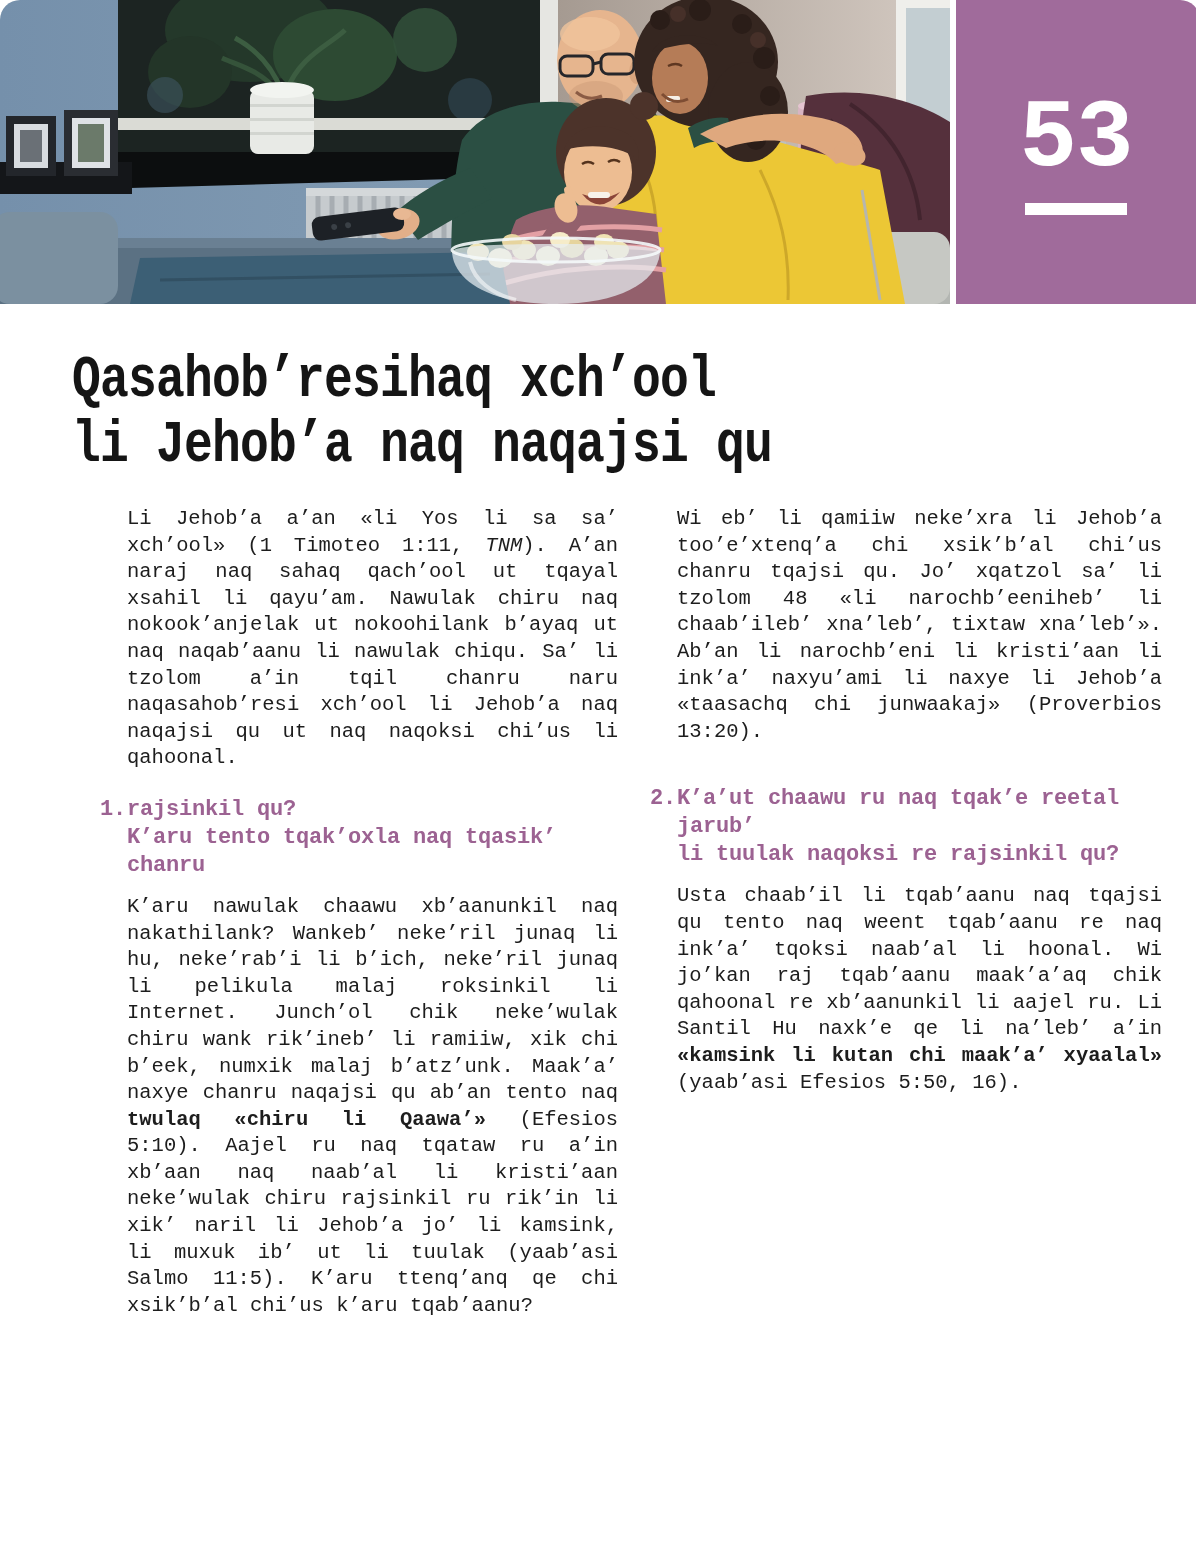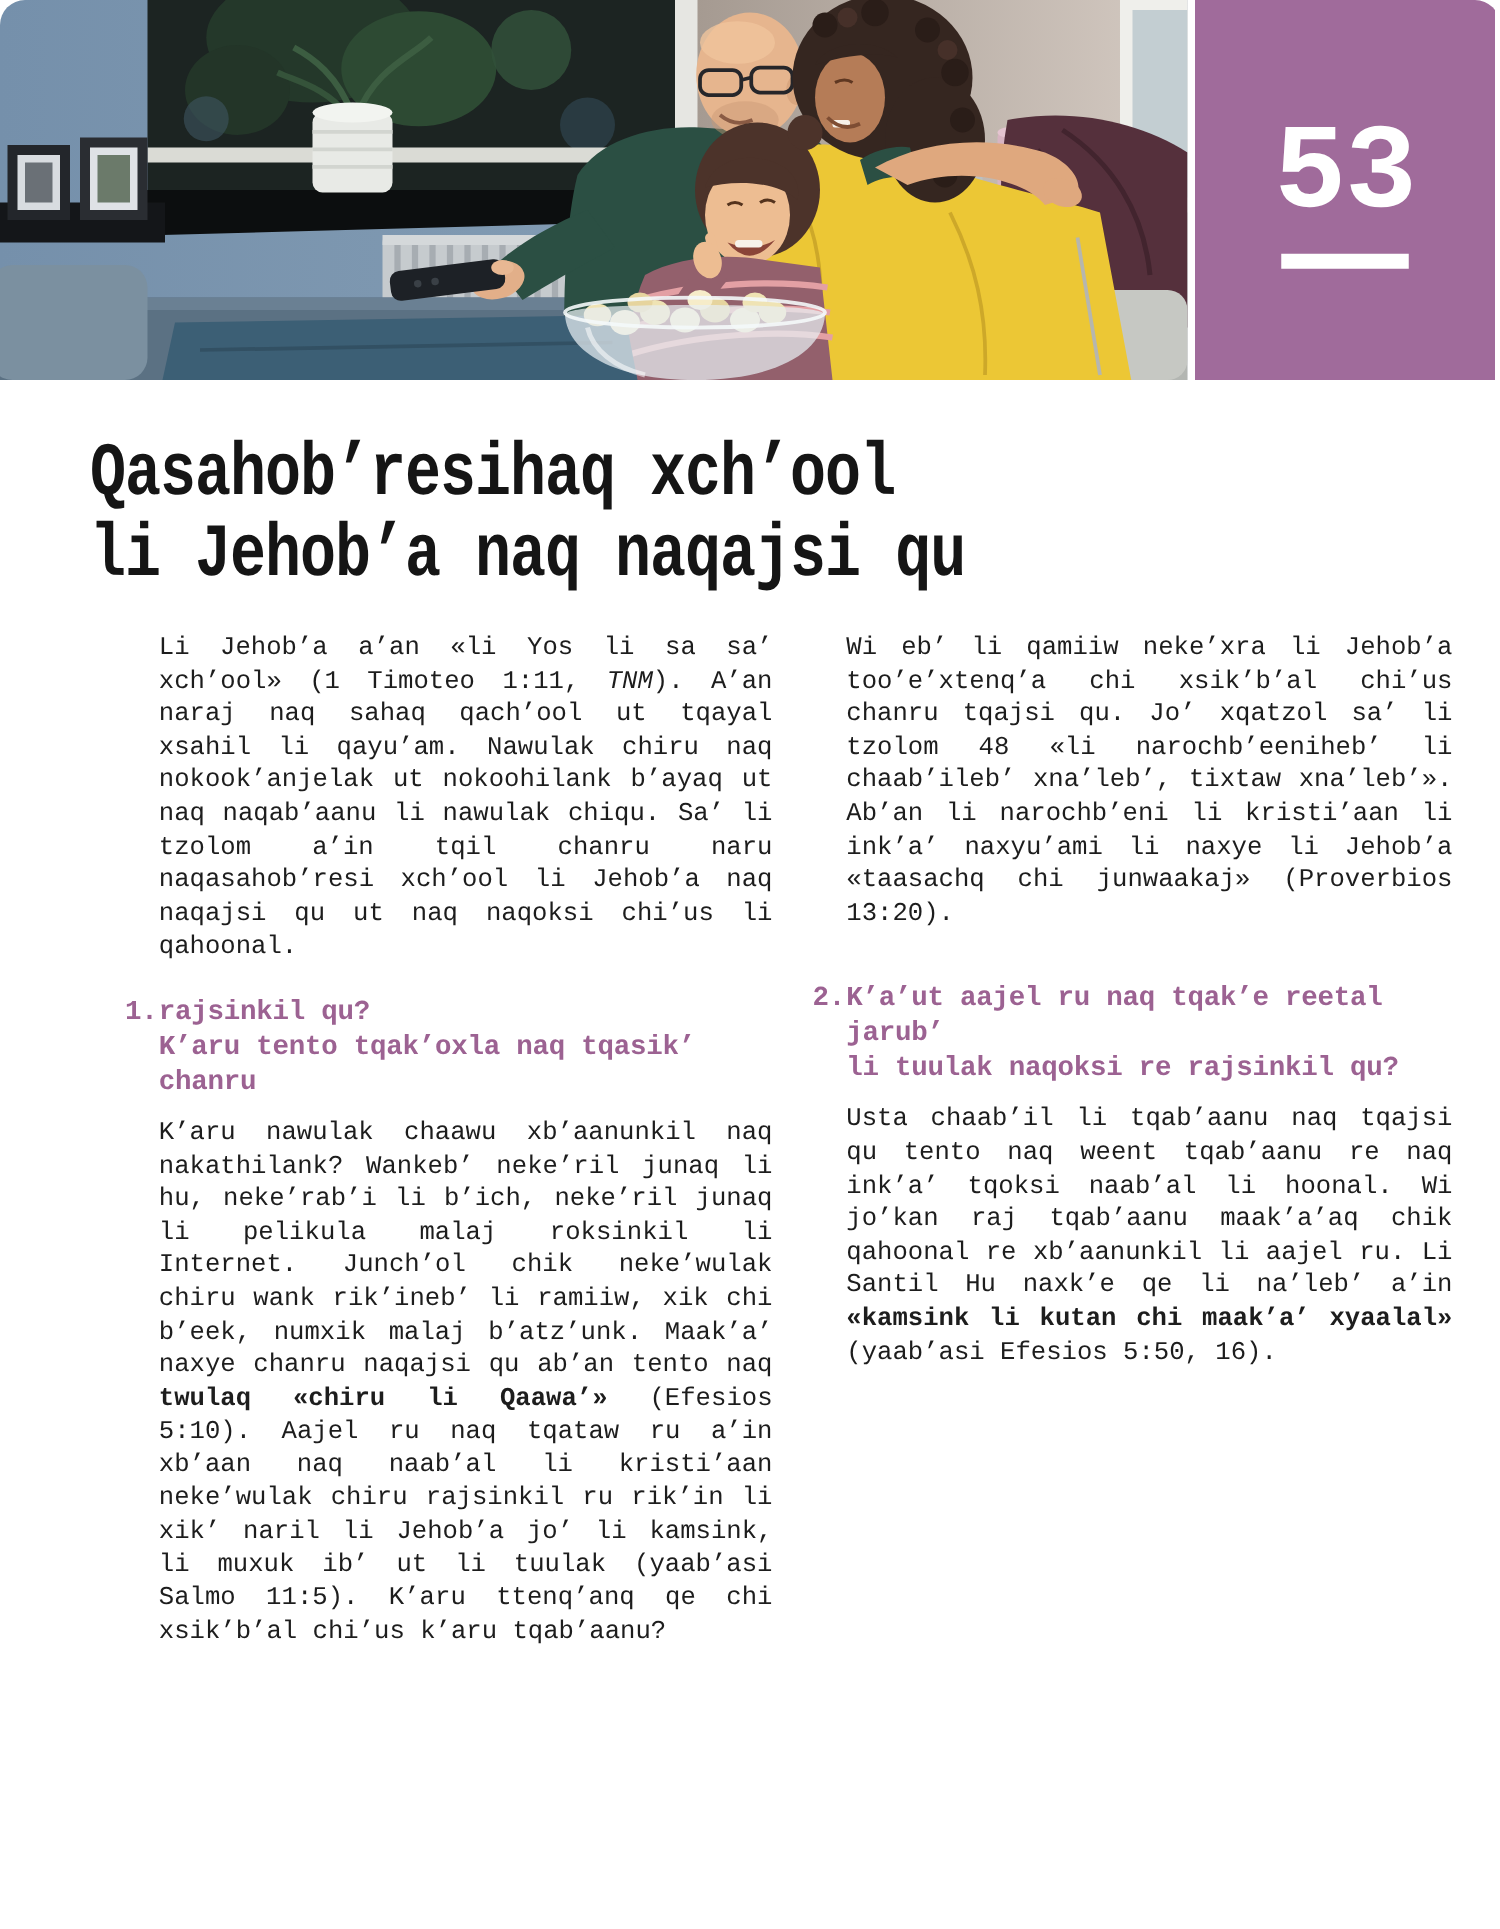--- a/index.html
+++ b/index.html
@@ -253,21 +253,21 @@
 
       <p class="para"><span>K’aru nawulak chaawu xb’aanunkil naq nakathilank? Wankeb’ neke’ril junaq li hu, neke’rab’i li b’ich, neke’ril junaq li pelikula malaj roksinkil li Internet. Junch’ol chik neke’wulak chiru wank rik’ineb’ li ramiiw, xik chi b’eek, numxik malaj b’atz’unk. Maak’a’ naxye chanru naqajsi qu ab’an tento naq </span><span class="b">twulaq «chiru li Qaawa’»</span><span> (Efesios 5:10). Aajel ru naq tqataw ru a’in xb’aan naq naab’al li kristi’aan neke’wulak chiru rajsinkil ru rik’in li xik’ naril li Jehob’a jo’ li kamsink, li muxuk ib’ ut li tuulak (yaab’asi Salmo 11:5). K’aru ttenq’anq qe chi xsik’b’al chi’us k’aru tqab’aanu?</span></p>
     </div>
 
     <div class="col2">
       <p class="para"><span>Wi eb’ li qamiiw neke’xra li Jehob’a too’e’xtenq’a chi xsik’b’al chi’us chanru tqajsi qu. Jo’ xqatzol sa’ li tzolom 48 «li narochb’eeniheb’ li chaab’ileb’ xna’leb’, tixtaw xna’leb’». Ab’an li narochb’eni li kristi’aan li ink’a’ naxyu’ami li naxye li Jehob’a «taasachq chi junwaakaj» (Proverbios 13:20).</span></p>
 
       <div class="question q2">
         <span class="qnum">2.</span>
         <span>
-            <span style="display:block">K’a’ut aajel ru naq tqak’e reetal jarub’</span>
+            <span style="display:block">K’a’ut chaawu ru naq tqak’e reetal jarub’</span>
             <span style="display:block">li tuulak naqoksi re rajsinkil qu?</span>
           </span>
       </div>
 
       <p class="para"><span>Usta chaab’il li tqab’aanu naq tqajsi qu tento naq weent tqab’aanu re naq ink’a’ tqoksi naab’al li hoonal. Wi jo’kan raj tqab’aanu maak’a’aq chik qahoonal re xb’aanunkil li aajel ru. Li Santil Hu naxk’e qe li na’leb’ a’in </span><span class="b">«kamsink li kutan chi maak’a’ xyaalal»</span><span> (yaab’asi Efesios 5:50, 16).</span></p>
     </div>
 
   </div>
 
 </div>

